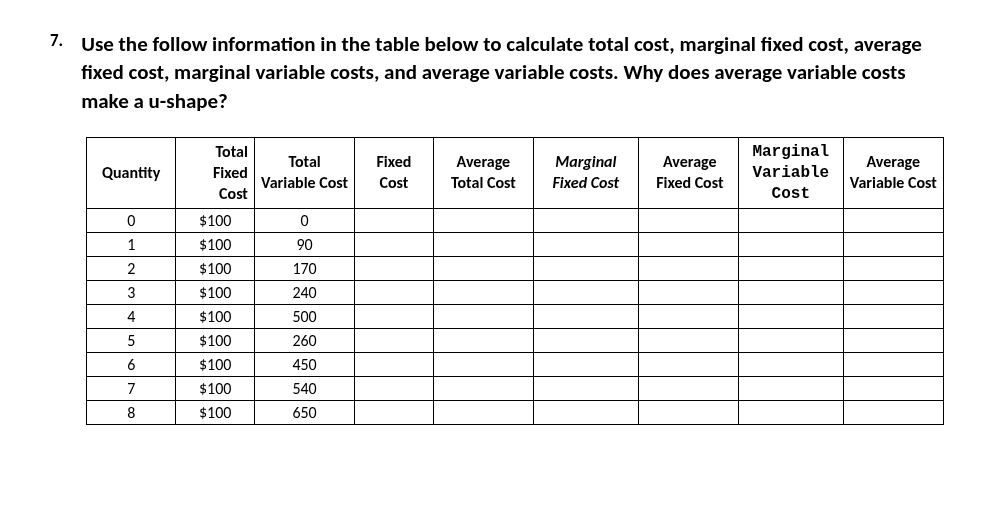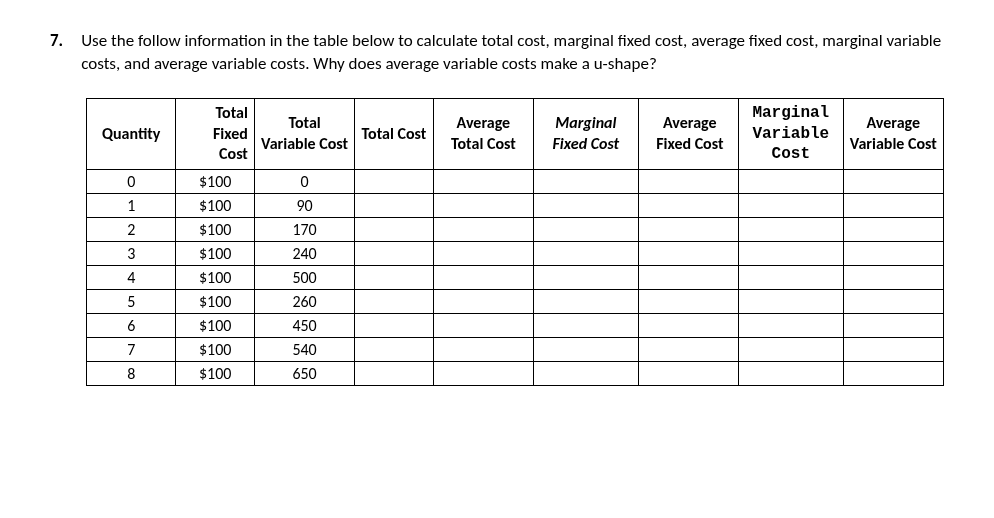--- a/index.html
+++ b/index.html
@@ -18,22 +18,22 @@
       display: flex;
       gap: 18px;
       margin-bottom: 22px;
     }
     .question-number {
       font-weight: bold;
       font-size: 17px;
       flex-shrink: 0;
     }
     .question-text {
-      font-weight: normal;
-      font-size: 17px;
+      font-weight: bold;
+      font-size: 21px;
       line-height: 1.35;
     }
     table {
       border-collapse: collapse;
       margin-left: 36px;
       width: 858px;
     }
     th, td {
       border: 1.5px solid #000;
       font-size: 16px;
@@ -66,21 +66,21 @@
   <div class="question-number">7.</div>
   <div class="question-text">Use the follow information in the table below to calculate total cost, marginal fixed cost, average fixed cost, marginal variable costs, and average variable costs. Why does average variable costs make a u-shape?</div>
 </div>
 
 <table>
   <thead>
     <tr>
       <th class="col-qty">Quantity</th>
       <th class="col-tfc">Total Fixed Cost</th>
       <th class="col-tvc">Total Variable Cost</th>
-      <th class="col-tc">Total Cost</th>
+      <th class="col-tc">Fixed Cost</th>
       <th class="col-atc">Average Total Cost</th>
       <th class="col-mfc">Marginal Fixed Cost</th>
       <th class="col-afc">Average Fixed Cost</th>
       <th class="col-mvc">Marginal Variable Cost</th>
       <th class="col-avc">Average Variable Cost</th>
     </tr>
   </thead>
   <tbody>
       <tr>
         <td>0</td>

